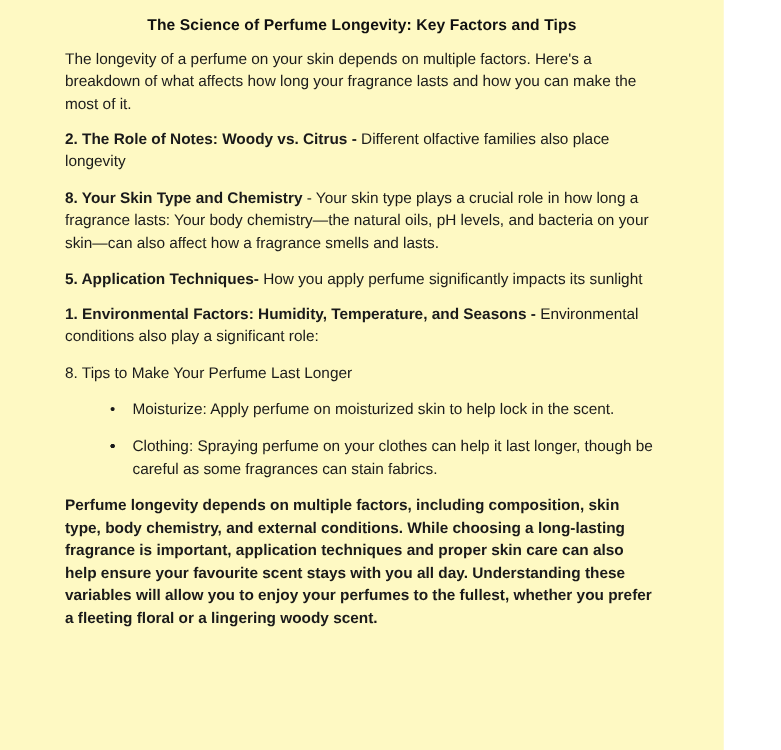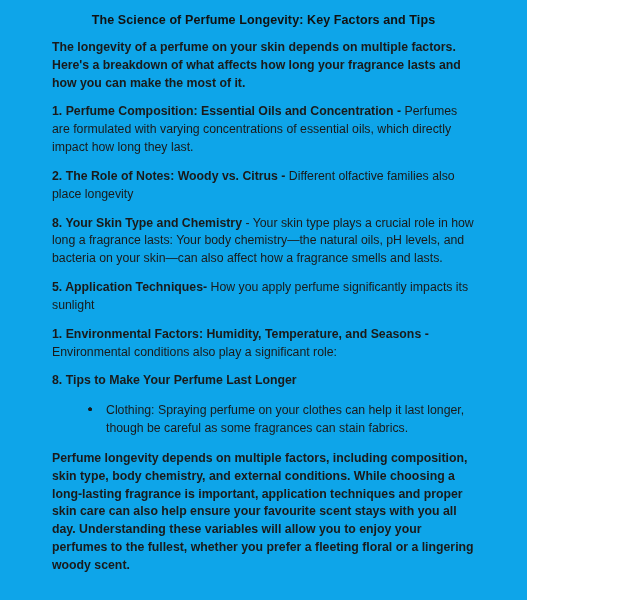--- a/index.html
+++ b/index.html
@@ -8,43 +8,43 @@
     background: #ffffff;
   }
   body {
     width: 625px;
     height: 600px;
     font-family: "Liberation Sans", sans-serif;
     color: #1a1a1a;
     overflow: hidden;
   }
   .page {
-    width: 527px;
+    width: 579px;
     height: 600px;
     box-sizing: border-box;
     padding: 10px 52px 0 52px;
-    background: #0ea5e9;
+    background: #fef9c3;
   }
   .doc-title {
     text-align: center;
     font-size: 12.5px;
     font-weight: bold;
     color: #111;
     margin: 3px 0 12px 0;
     letter-spacing: 0.1px;
   }
   p.para {
     font-size: 12.3px;
     line-height: 1.45;
     margin: 0 0 11px 0;
     color: #1a1a1a;
     text-align: left;
   }
   p.para.bold-block {
-    font-weight: bold;
+    font-weight: normal;
   }
   .lead {
     font-weight: bold;
   }
   ul.tips {
     margin: 4px 0 12px 0;
     padding-left: 36px;
     list-style: none;
   }
   ul.tips li {
@@ -72,23 +72,20 @@
 </style>
 </head>
 <body>
 
 <div class="page">
 
   <div class="doc-title">The Science of Perfume Longevity: Key Factors and Tips</div>
 
   <p class="para bold-block">The longevity of a perfume on your skin depends on multiple factors. Here's a breakdown of what affects how long your fragrance lasts and how you can make the most of it.</p>
 
-  <p class="para">
-    <span class="lead">1. Perfume Composition: Essential Oils and Concentration -</span><span> Perfumes are formulated with varying concentrations of essential oils, which directly impact how long they last.</span>
-  </p>
 
   <p class="para">
     <span class="lead">2. The Role of Notes: Woody vs. Citrus -</span><span> Different olfactive families also place longevity</span>
   </p>
 
   <p class="para">
     <span class="lead">8. Your Skin Type and Chemistry</span><span> - Your skin type plays a crucial role in how long a fragrance lasts: Your body chemistry—the natural oils, pH levels, and bacteria on your skin—can also affect how a fragrance smells and lasts.</span>
   </p>
 
 
@@ -98,20 +95,21 @@
 
   <p class="para">
     <span class="lead">1. Environmental Factors: Humidity, Temperature, and Seasons -</span><span> Environmental conditions also play a significant role:</span>
   </p>
 
   <p class="para bold-block">8. Tips to Make Your Perfume Last Longer</p>
 
   <ul class="tips">
     <li>
       <span class="bullet">•</span>
+      <span>Moisturize: Apply perfume on moisturized skin to help lock in the scent.</span>
     </li>
     <li>
       <span class="bullet">•</span>
     </li>
     <li>
       <span class="bullet">•</span>
     </li>
     <li>
       <span class="bullet">•</span>
       <span>Clothing: Spraying perfume on your clothes can help it last longer, though be careful as some fragrances can stain fabrics.</span>

